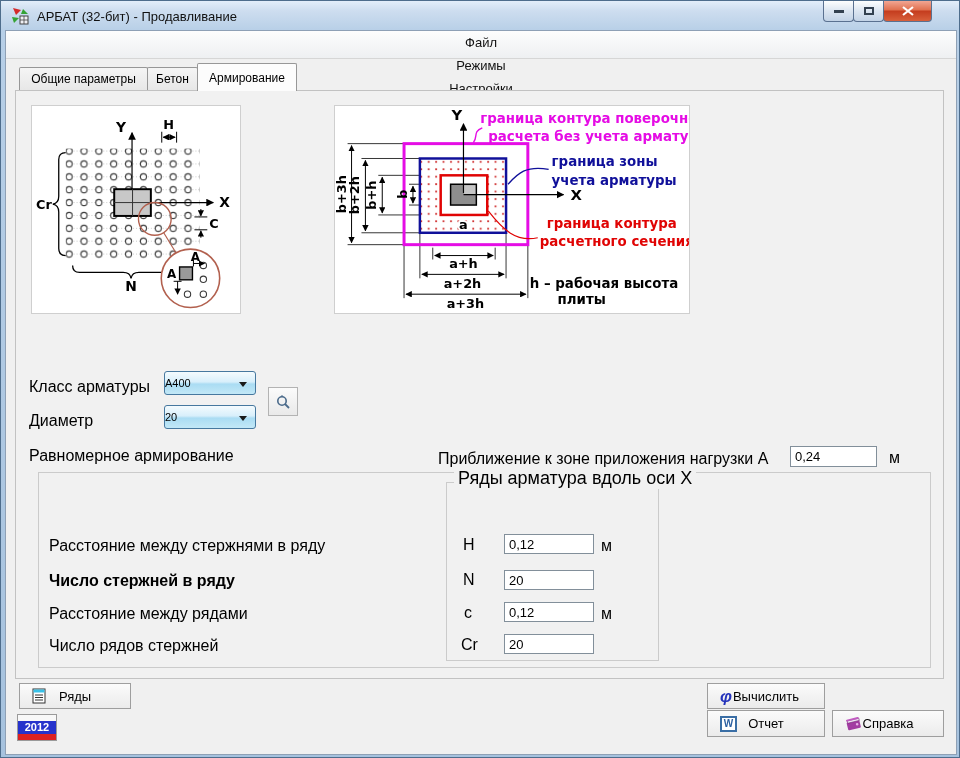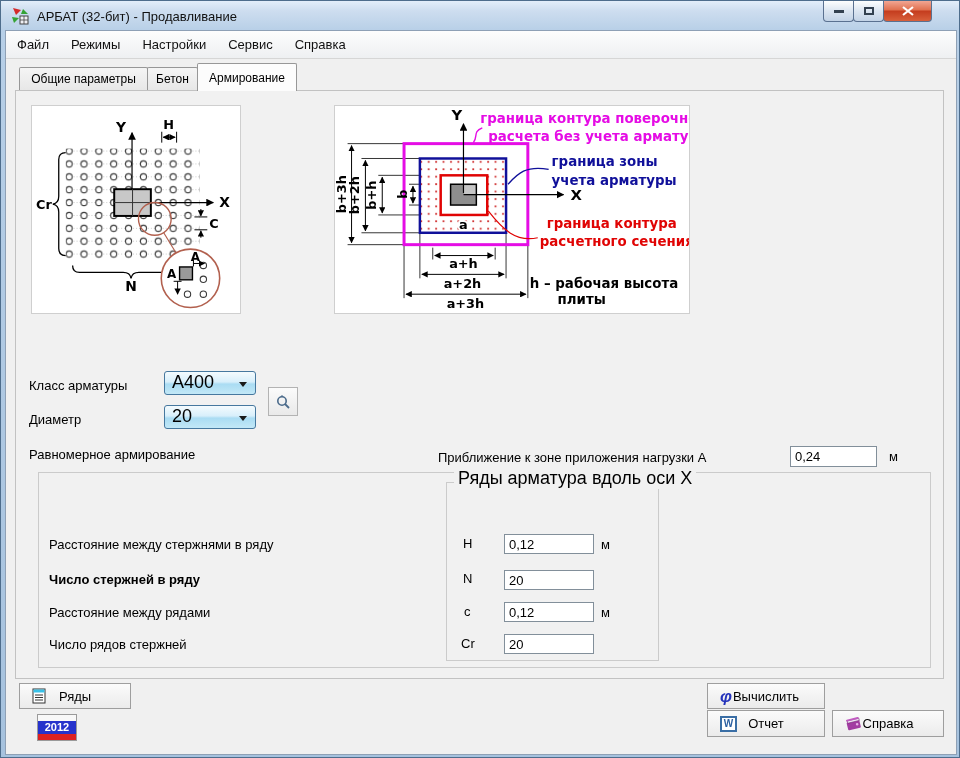--- a/index.html
+++ b/index.html
@@ -17,60 +17,60 @@
     border-radius:0 0 4px 4px;background:linear-gradient(#fdfefe,#dce6f1 48%,#c2d3e6);
     display:flex;align-items:center;justify-content:center;}
   .win-btn.close{background:linear-gradient(#f2a693,#e0704f 45%,#c43c1e 50%,#d8603b);}
   .glyph-min{width:10px;height:3px;background:#33414f;}
   .glyph-max{width:10px;height:8px;border:2px solid #33414f;background:transparent;}
   
   .client{position:absolute;left:4px;top:29px;width:952px;height:725px;
     background:#f0f0f0;border:1px solid #8ea0b5;}
   .menubar{position:absolute;left:5px;top:30px;width:950px;height:28px;
     background:linear-gradient(#fdfdfd,#eef0f2);border-bottom:1px solid #d6d6d6;
-    display:flex;align-items:center;padding-left:0;}
+    display:flex;align-items:center;padding-left:0;flex-direction:column;}
   .menu-item{padding:4px 11px;font-size:13px;color:#111;}
   
   .tab{position:absolute;top:66px;height:23px;background:linear-gradient(#f5f5f5,#e7e7e7);
     border:1px solid #979797;border-bottom:none;border-radius:2px 2px 0 0;font-size:12px;
     display:flex;align-items:center;justify-content:center;z-index:2;}
   .tab.active{top:62px;height:28px;background:#fcfcfc;z-index:4;}
   .tab-page{position:absolute;left:14px;top:89px;width:929px;height:589px;
     background:#f1f1f1;border:1px solid #c2c2c2;z-index:1;}
   
   .diagram{position:absolute;background:#fff;border:1px solid #cfcfcf;z-index:2;}
   .diagram svg{position:absolute;left:0;top:0;width:100%;height:100%;}
   .diagram text{font-family:"DejaVu Sans","Liberation Sans",sans-serif;}
   .halo{paint-order:stroke;stroke:#fff;stroke-width:3.5px;}
   
-  .lbl{position:absolute;font-size:13px;color:#000;z-index:2;white-space:nowrap;}
+  .lbl{position:absolute;font-size:16px;color:#000;z-index:2;white-space:nowrap;}
   .combo{position:absolute;width:92px;height:24px;border:1px solid #46789f;border-radius:3px;
     background:linear-gradient(#f4fbfe,#d8effb 45%,#aadcf3 55%,#c2e8f7);
-    font-size:18px;display:flex;padding-left:7px;z-index:2;}
+    font-size:11px;display:flex;align-items:center;z-index:2;}
   .combo-arrow{position:absolute;right:8px;top:10px;width:0;height:0;
     border-left:4px solid transparent;border-right:4px solid transparent;border-top:5px solid #1a1a1a;}
   .tool-btn{position:absolute;width:30px;height:29px;background:linear-gradient(#fbfbfb,#e9e9e9);
     border:1px solid #b3b3b3;display:flex;align-items:center;justify-content:center;z-index:2;}
   .text-input{position:absolute;background:#fff;border:1px solid #828f9a;font-size:13px;
     padding:1px 4px;font-family:"Liberation Sans","DejaVu Sans",sans-serif;z-index:2;}
   .panel{position:absolute;left:37px;top:471px;width:893px;height:196px;
     border:1px solid #cbcbcb;z-index:1;}
   .groupbox{position:absolute;left:445px;top:481px;width:213px;height:179px;
     border:1px solid #cbcbcb;z-index:1;}
   .groupbox-title{position:absolute;left:453px;top:467px;font-size:18px;background:#f1f1f1;
     padding:0 4px;z-index:3;white-space:nowrap;}
   
   .btn{position:absolute;background:linear-gradient(#fbfbfb,#ebebeb);border:1px solid #9e9e9e;
     font-size:13px;color:#000;display:flex;align-items:center;justify-content:center;z-index:2;}
   .btn .btn-icon{position:absolute;left:12px;display:flex;align-items:center;justify-content:center;}
   .phi-glyph{font-style:italic;font-weight:bold;font-size:17px;color:#2433bb;line-height:1;}
   .w-glyph{width:17px;height:16px;border:2px solid #3a6ea5;background:#fff;color:#2a5fa0;
     font-weight:bold;font-size:10px;display:flex;align-items:center;justify-content:center;}
   .badge-2012{position:absolute;left:16px;top:713px;width:40px;height:27px;
-    border:1px solid #9a9a9a;z-index:2;margin-left:20px;}
+    border:1px solid #9a9a9a;z-index:2;}
   .badge-2012 .stripe-w{height:6px;background:#f8f8f8;}
   .badge-2012 .stripe-b{height:13px;background:#2633cc;color:#fff;font-size:11px;font-weight:bold;
     display:flex;align-items:center;justify-content:center;line-height:13px;}
   .badge-2012 .stripe-r{height:6px;background:#dd2222;}
 </style>
 </head>
 <body>
 
 <div class="window">
 

